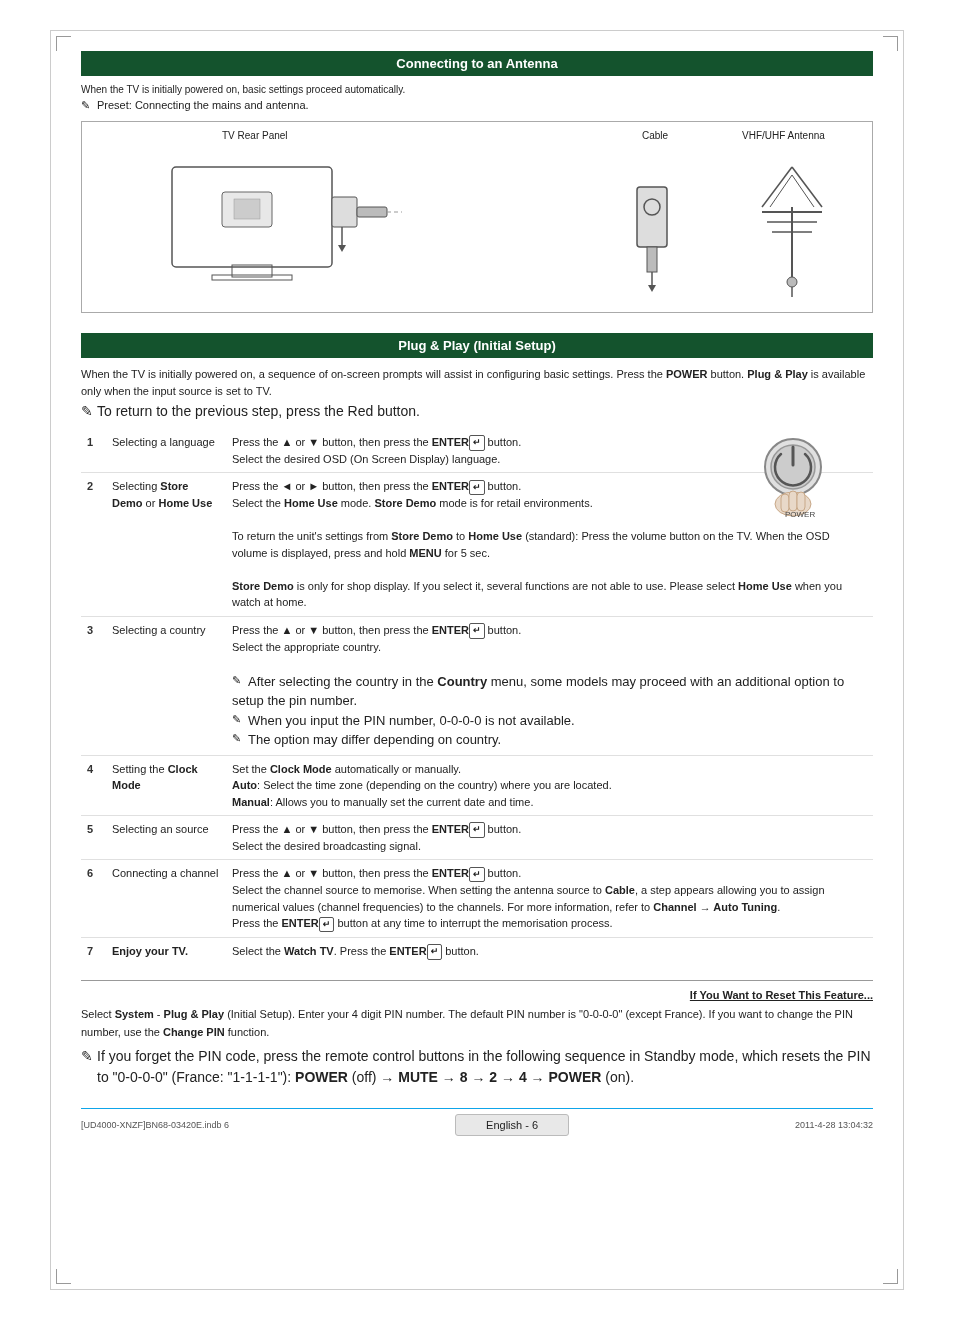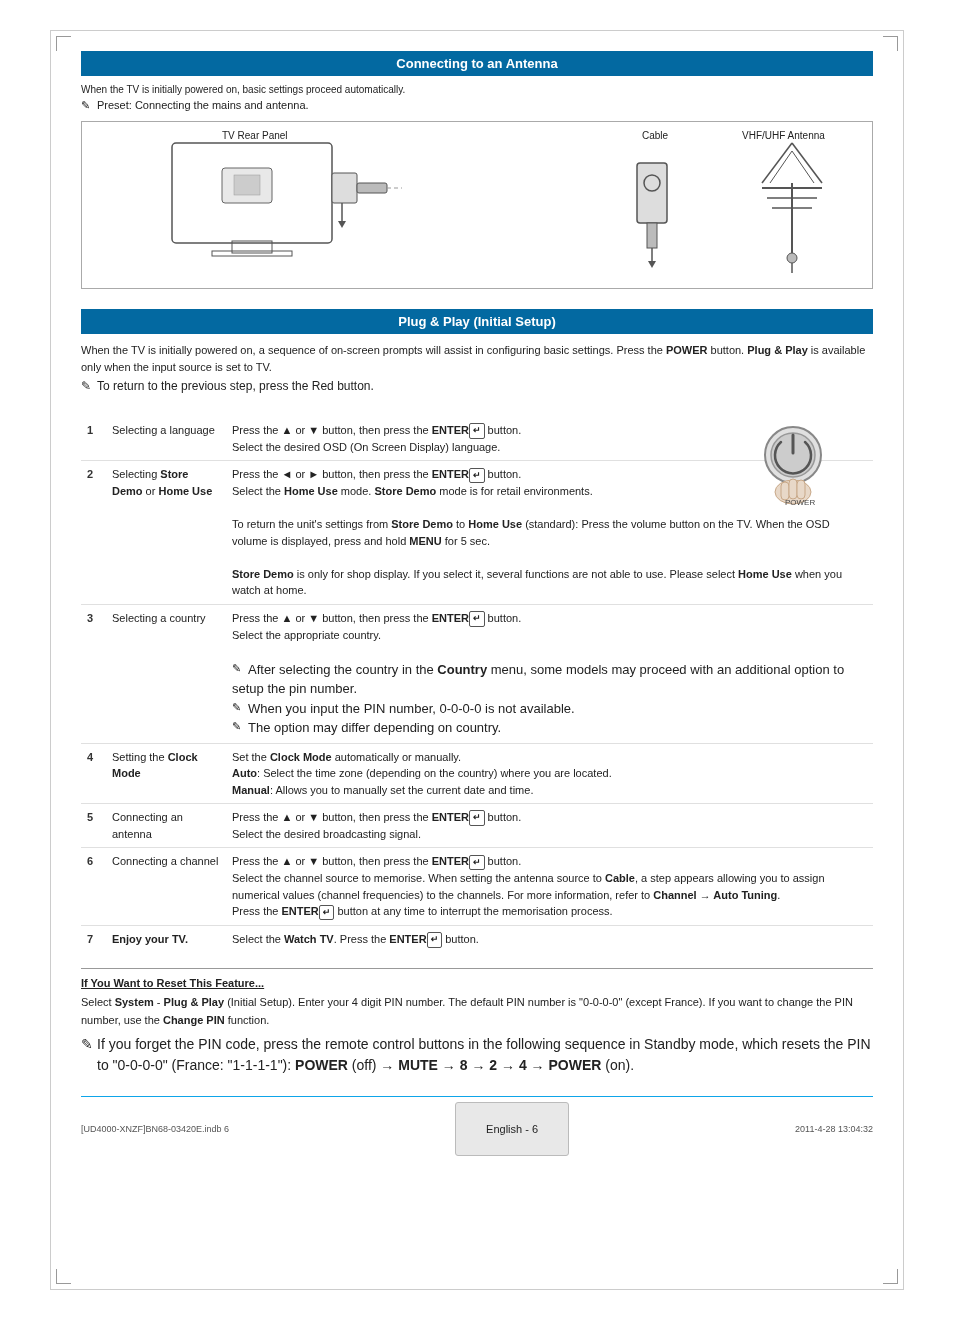--- a/index.html
+++ b/index.html
@@ -15,21 +15,21 @@
     }
     .page-border {
       border: 1px solid #ccc;
       width: 100%;
       min-height: 1260px;
       padding: 20px 30px 40px 30px;
       position: relative;
     }
     
     .section-header {
-      background: #0369a1;
+      background: #14532d;
       color: #fff;
       text-align: center;
       font-size: 13px;
       font-weight: bold;
       padding: 5px 10px;
       margin-bottom: 8px;
     }
     .intro-text {
       font-size: 10px;
       margin-bottom: 4px;
@@ -45,21 +45,21 @@
       position: absolute;
       left: 0;
       font-size: 11px;
     }
     
     .antenna-diagram {
       border: 1px solid #aaa;
       padding: 15px 10px 10px 10px;
       margin-bottom: 20px;
       position: relative;
-      height: 168px;
+      height: 192px;
       display: flex;
       align-items: flex-end;
       justify-content: space-between;
     }
     .tv-panel-label {
       position: absolute;
       top: 8px;
       left: 140px;
       font-size: 10px;
     }
@@ -93,22 +93,22 @@
     
     .plug-section {
       margin-top: 5px;
     }
     .plug-intro {
       font-size: 11px;
       margin-bottom: 4px;
       line-height: 1.5;
     }
     .plug-note {
-      font-size: 12px;
-      margin-bottom: 24px;
+      font-size: 14px;
+      margin-bottom: 10px;
       padding-left: 16px;
       position: relative;
     }
     .plug-note::before {
       content: '✎';
       position: absolute;
       left: 0;
     }
     
     .steps-table {
@@ -169,20 +169,21 @@
     .reset-section {
       margin-top: 10px;
       border-top: 1px solid #999;
       padding-top: 8px;
     }
     .reset-title {
       font-size: 11px;
       font-weight: bold;
       text-decoration: underline;
       margin-bottom: 5px;
+      text-align: right;
     }
     .reset-text {
       font-size: 11px;
       line-height: 1.6;
     }
     .reset-note {
       font-size: 14px;
       padding-left: 16px;
       position: relative;
       line-height: 1.5;
@@ -202,21 +203,21 @@
       padding-top: 5px;
       border-top: 1px solid #0ea5e9;
     }
     .footer-left {
       font-size: 9px;
       color: #555;
     }
     .footer-center {
       background: #e8e8e8;
       border: 1px solid #bbb;
-      padding: 20px 30px;
+      padding: 4px 30px;
       font-size: 11px;
       border-radius: 3px;
     }
     .footer-right {
       font-size: 9px;
       color: #555;
       text-align: center;
     }
     
     .corner-tl, .corner-tr, .corner-bl, .corner-br {
@@ -373,21 +374,21 @@
             <td class="step-label">Setting the <strong>Clock Mode</strong></td>
             <td class="step-content">
               Set the <strong>Clock Mode</strong> automatically or manually.<br>
               <strong>Auto</strong>: Select the time zone (depending on the country) where you are located.<br>
               <strong>Manual</strong>: Allows you to manually set the current date and time.
             </td>
           </tr>
 
           <tr class="step-row">
             <td class="step-num">5</td>
-            <td class="step-label">Connecting an antenna</td>
+            <td class="step-label">Selecting an source</td>
             <td class="step-content">
               Press the ▲ or ▼ button, then press the <strong>ENTER<span class="enter-sym">↵</span></strong> button.<br>
               Select the desired broadcasting signal.
             </td>
           </tr>
 
           <tr class="step-row">
             <td class="step-num">6</td>
             <td class="step-label">Connecting a channel</td>
             <td class="step-content">

